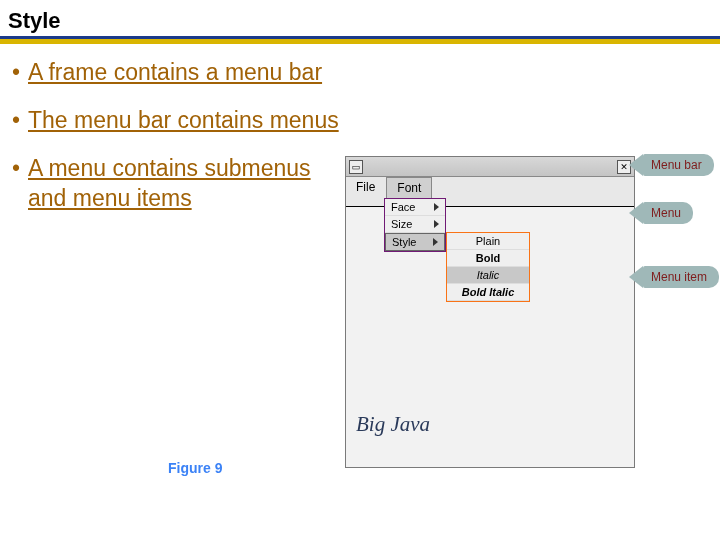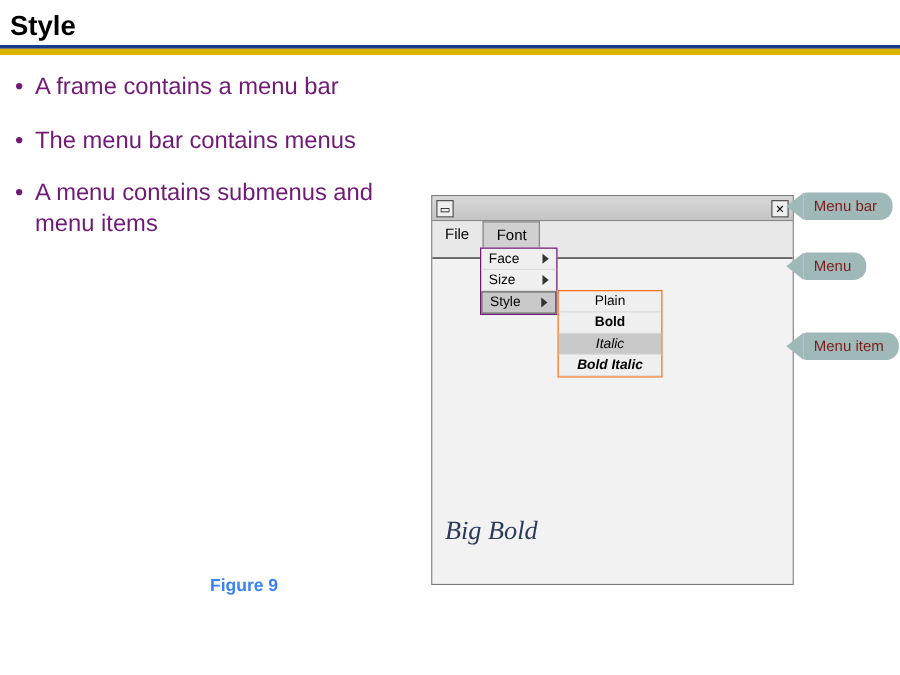--- a/index.html
+++ b/index.html
@@ -20,27 +20,28 @@
   }
   .gold-bar {
     height: 5px;
     background: #d9b500;
     margin-bottom: 14px;
   }
   .bullets {
     padding: 0 0 0 12px;
   }
   .bullet {
-    font-size: 19px;
-    color: #701a75;
+    font-size: 23px;
+    color: #a16207;
     margin-bottom: 18px;
     padding-left: 16px;
     position: relative;
     line-height: 1.3;
     max-width: 330px;
+    text-decoration: underline;
   }
   .bullet::before {
     content: "•";
     position: absolute;
     left: 0;
     top: 0;
   }
   .diagram {
     position: absolute;
     left: 345px;
@@ -196,21 +197,21 @@
   <div class="window-frame">
     <div class="titlebar">
       <div class="titlebar-icon">▭</div>
       <div class="titlebar-icon">✕</div>
     </div>
     <div class="menubar">
       <div class="menubar-item">File</div>
       <div class="menubar-item active">Font</div>
     </div>
     <div style="height:260px; background:#f2f2f2; position:relative;">
-      <div class="sample-text">Big Bold</div>
+      <div class="sample-text">Big Java</div>
     </div>
   </div>
 
   <div class="dropdown1">
     <div class="dd-item">
       <span>Face</span>
       <span class="tri"></span>
     </div>
     <div class="dd-item">
       <span>Size</span>

